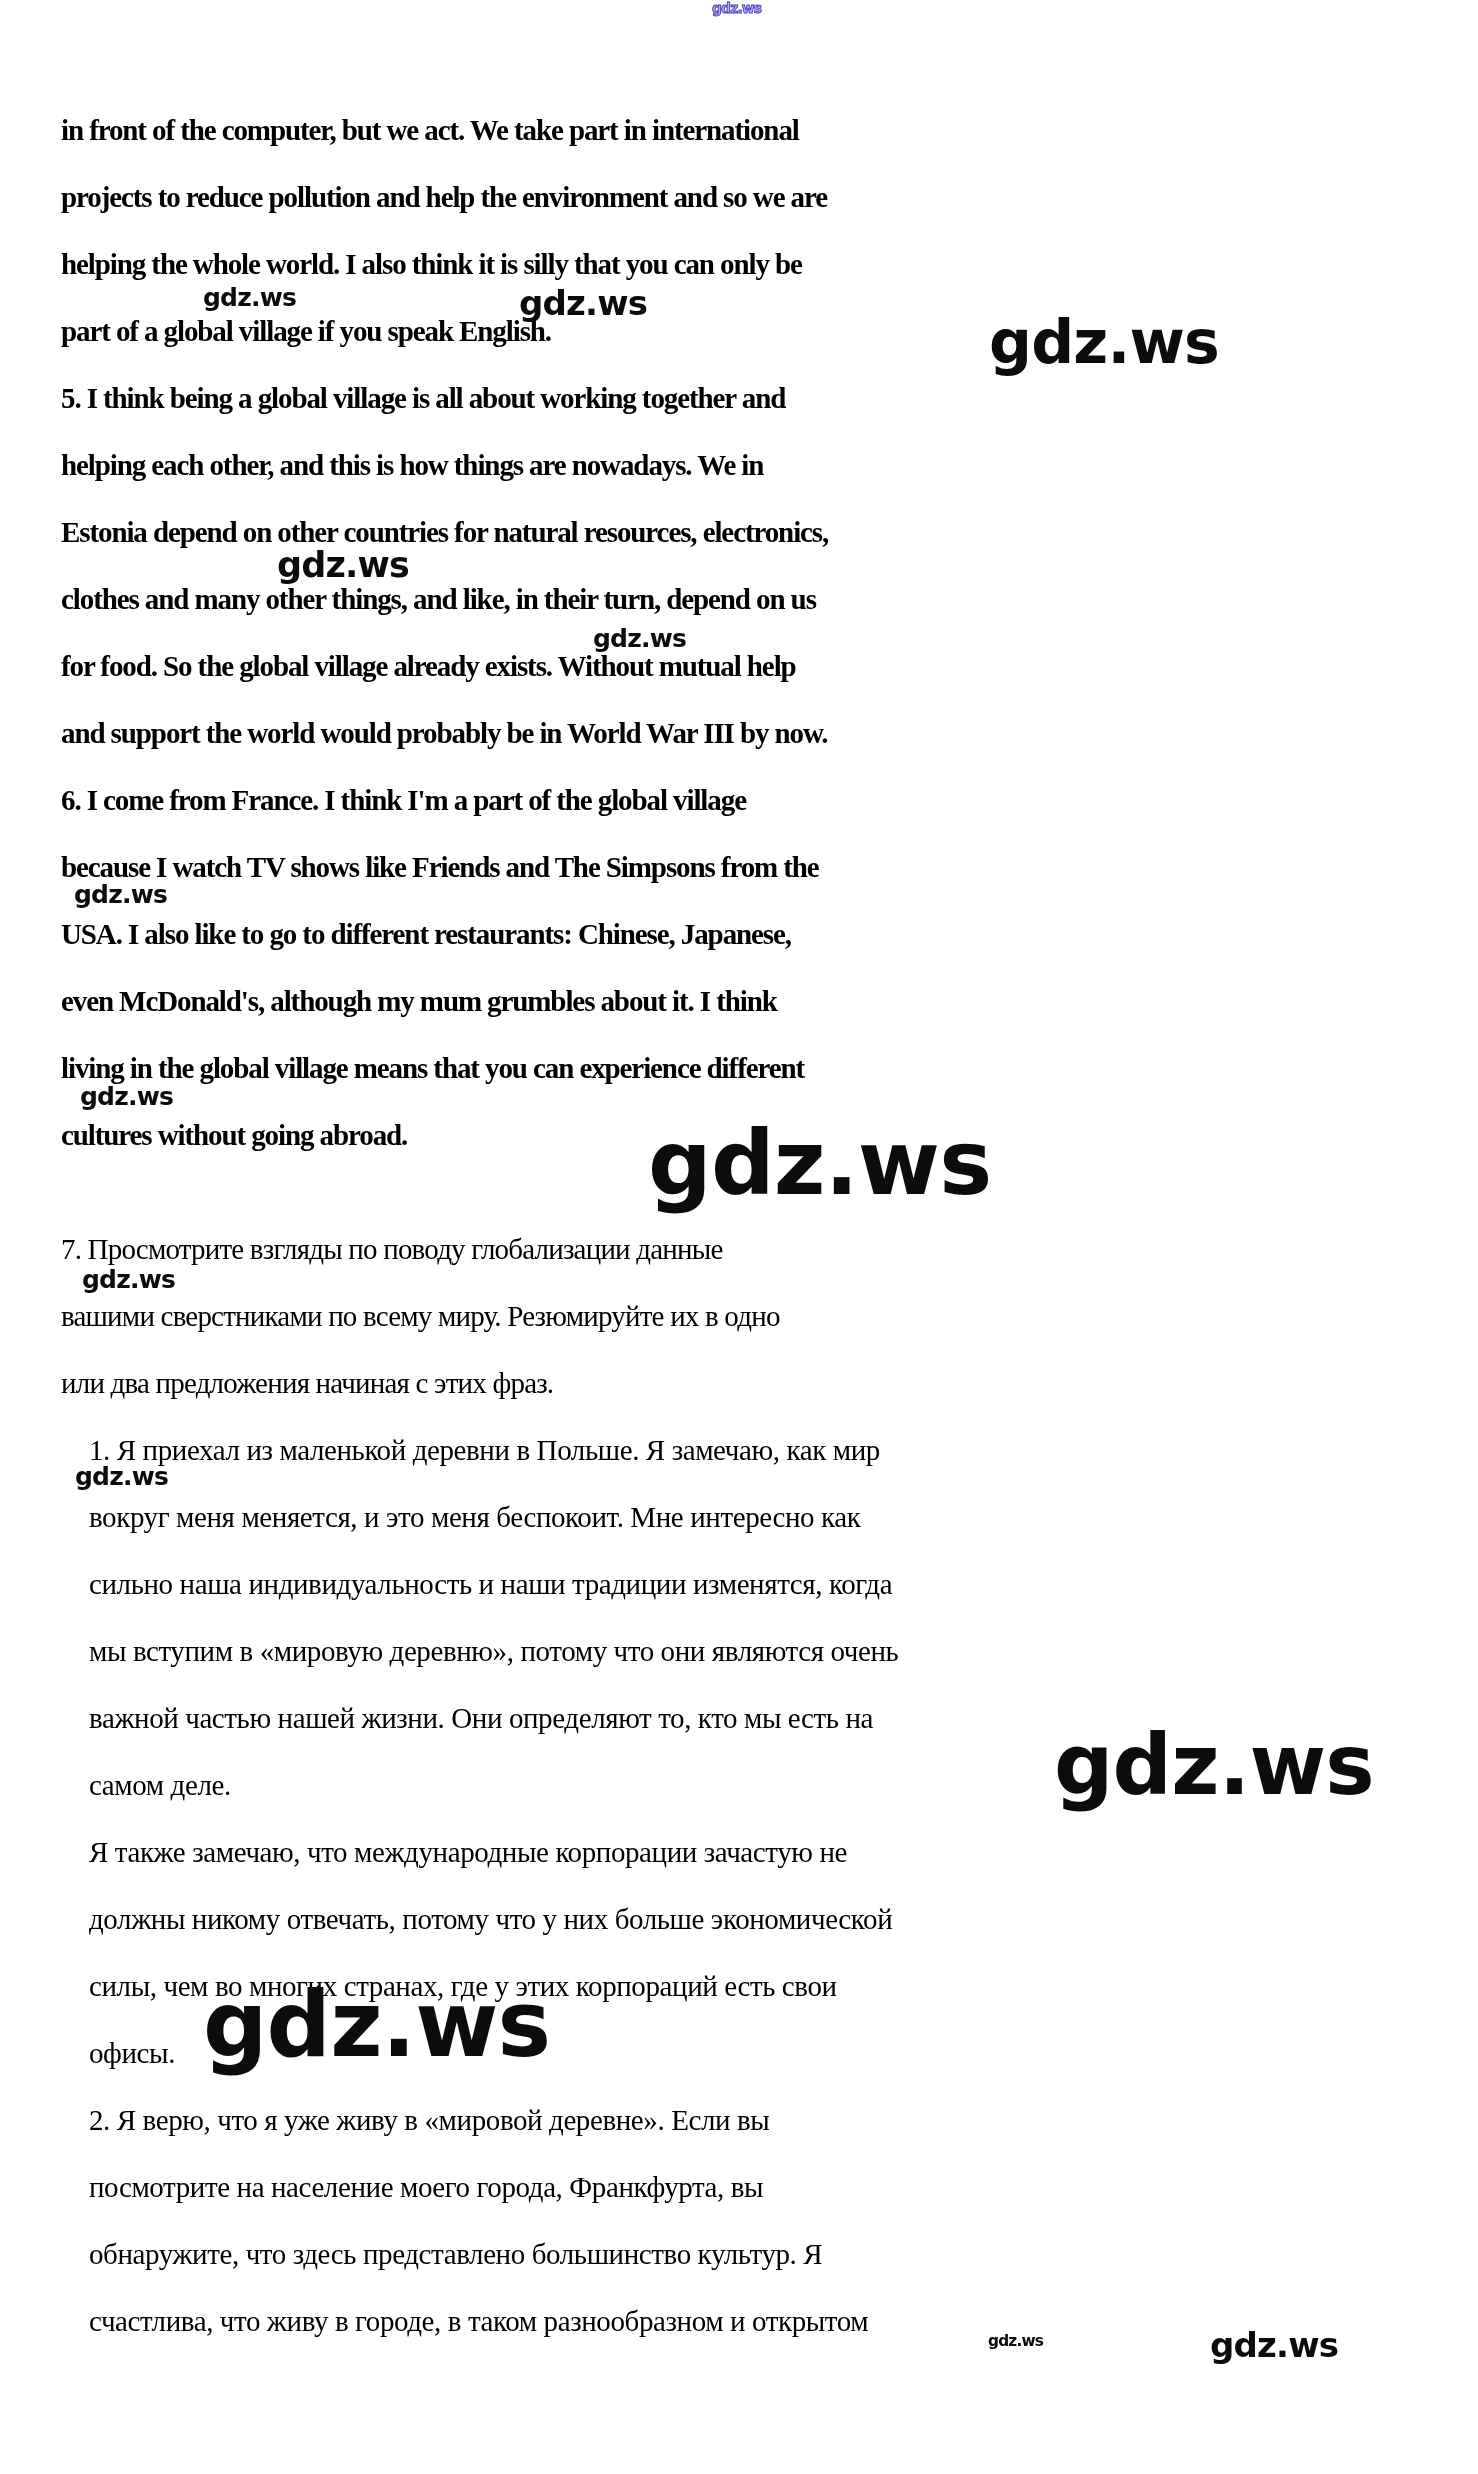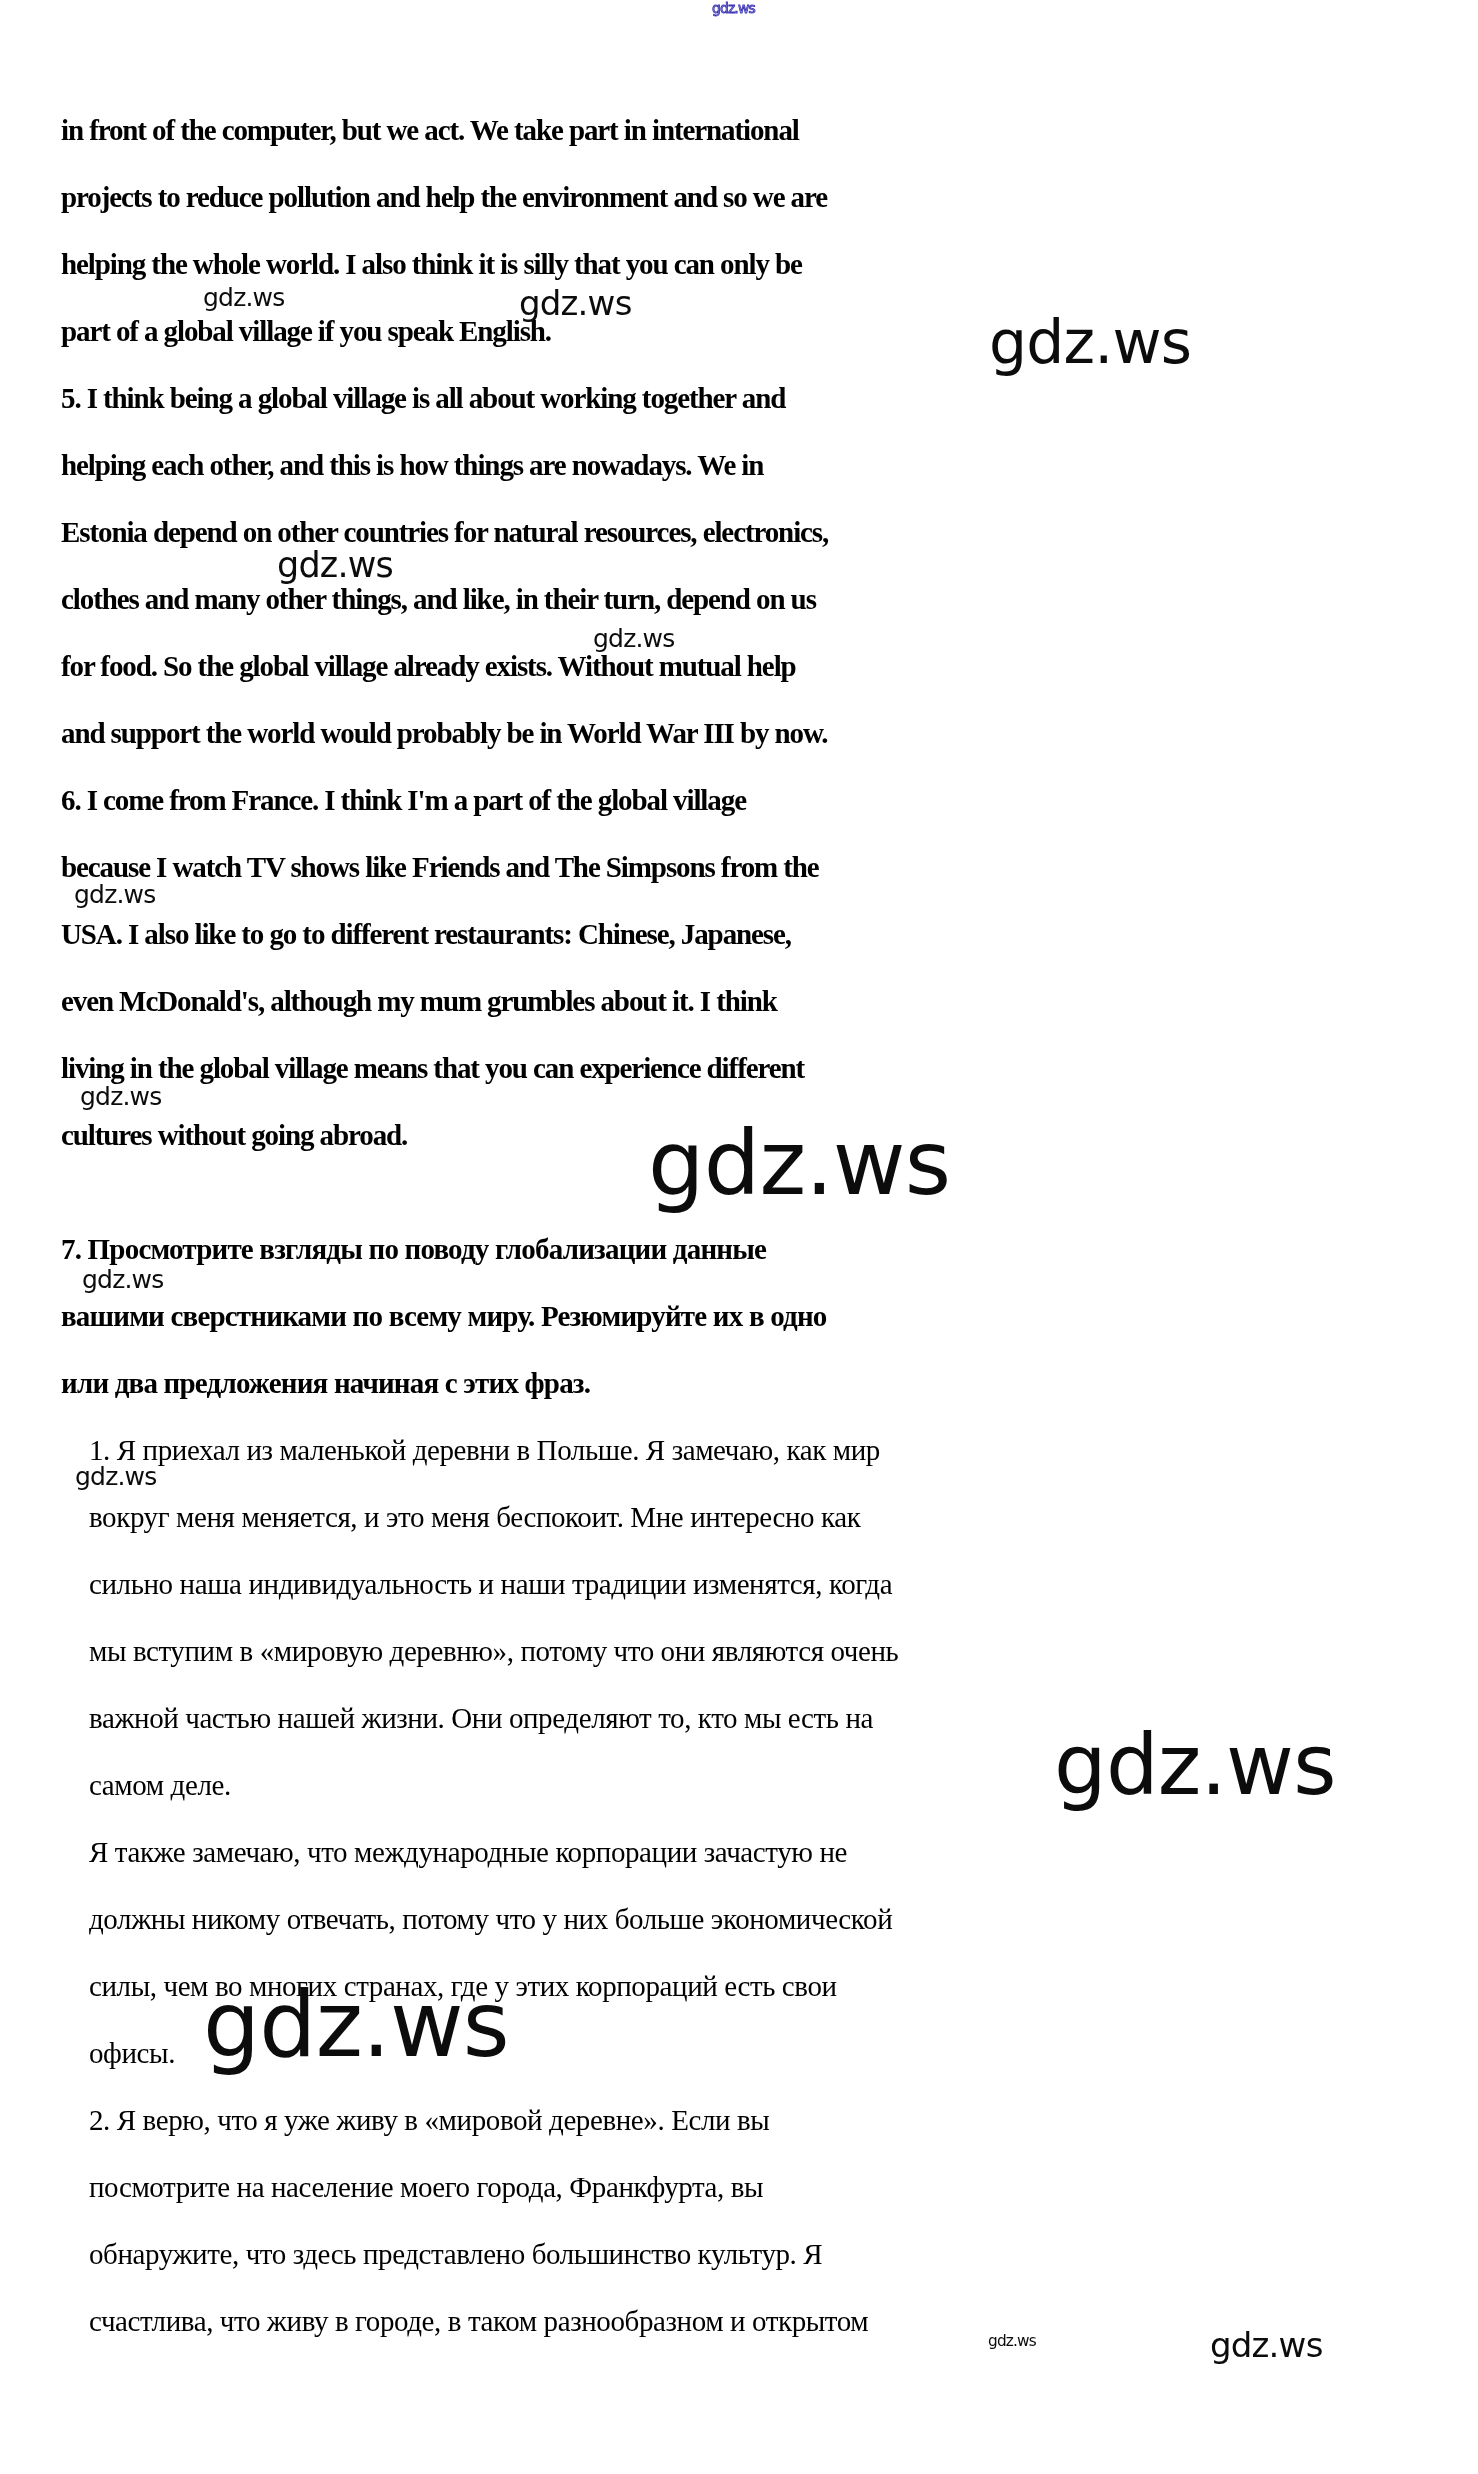--- a/index.html
+++ b/index.html
@@ -31,34 +31,35 @@
   .ln.en {
     font-weight: 700;
     letter-spacing: -1.1px;
   }
   .ln.ru {
     font-weight: 400;
     letter-spacing: -0.4px;
     margin-left: 28px;
   }
   .ln.ru-bold {
-    font-weight: 700;
+    font-weight: 400;
     letter-spacing: -0.8px;
   }
   .gap62 {
     height: 47px;
   }
   
   .wm {
     position: absolute;
     font-family: "DejaVu Sans", sans-serif;
     color: #0c0c0c;
     line-height: 1;
     white-space: nowrap;
     letter-spacing: -0.8px;
+    font-weight: bold;
   }
   .wm-blue {
     color: rgba(60, 53, 181, 0.35);
     -webkit-text-stroke: 0.9px #3c35b5;
   }
   .w1  { left: 712px;  top: 1.5px;    font-size: 13.8px; }
   .w2  { left: 203px;  top: 285px;  font-size: 25px; }
   .w3  { left: 519px;  top: 286px;  font-size: 34px; }
   .w4  { left: 989px; top: 312px;  font-size: 60px; }
   .w5  { left: 277px;  top: 548px;  font-size: 35px; }

